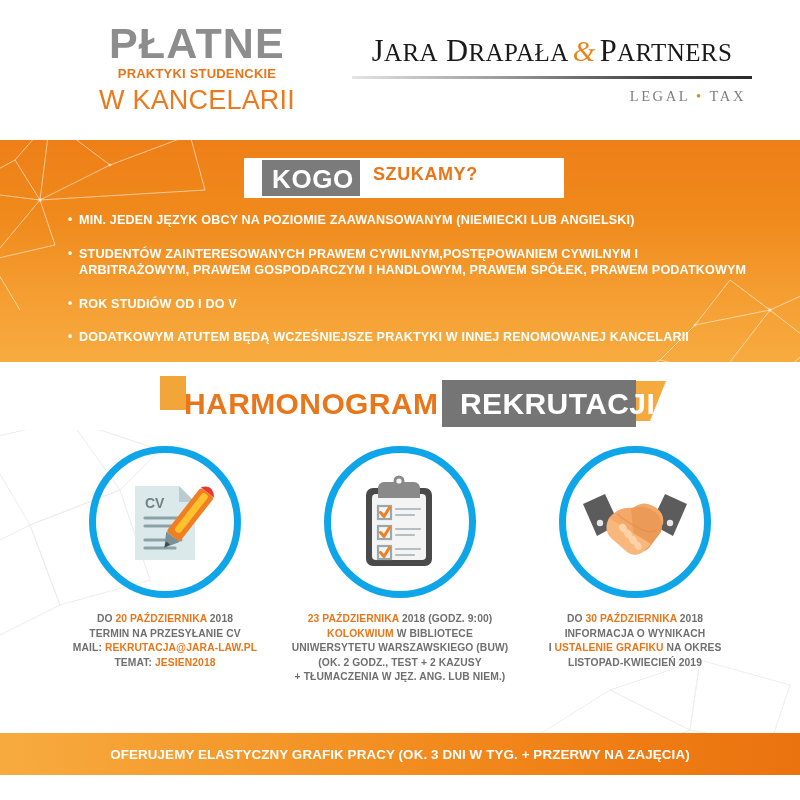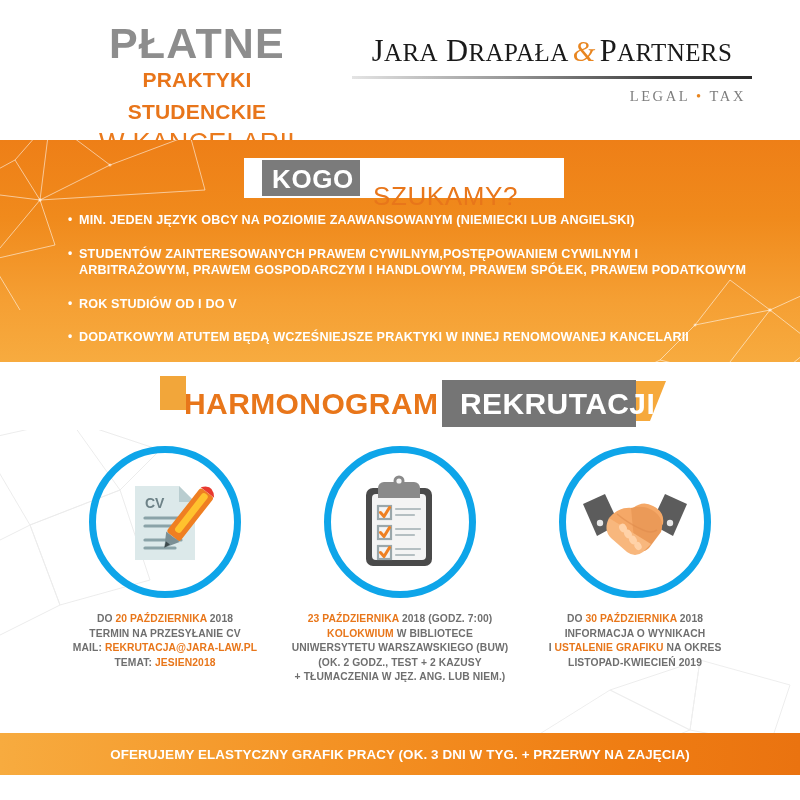--- a/index.html
+++ b/index.html
@@ -16,21 +16,21 @@
   .poly-faint{position:absolute;pointer-events:none;opacity:.55;}
 
   
   .header{position:absolute;left:0;top:0;width:800px;height:140px;background:#fff;}
   .hl{position:absolute;left:72px;top:22px;width:250px;text-align:center;}
   .hl .l1{
     font-size:43px;font-weight:bold;color:#8d8d8d;line-height:.98;
     letter-spacing:1.2px;
   }
   .hl .l2{
-    font-size:21px;font-weight:bold;color:#e8751a;line-height:1.5;
+    font-size:13px;font-weight:bold;color:#e8751a;line-height:1.5;
     letter-spacing:.2px;
   }
   .hl .l3{
     font-size:27px;font-weight:normal;color:#ea7a1d;line-height:1.25;
     letter-spacing:.2px;
   }
 
   .logo{position:absolute;left:352px;top:34px;width:400px;}
   .logo .name{
     font-family:"Liberation Serif", serif;
@@ -66,22 +66,22 @@
     position:absolute;left:244px;top:0;width:320px;height:40px;background:#fff;
   }
   .kogo-gray{
     position:absolute;left:262px;top:2px;width:98px;height:36px;background:#7b7b7b;
   }
   .kogo-txt{
     position:absolute;left:272px;top:6px;
     font-size:26px;font-weight:bold;color:#fff;letter-spacing:.6px;
   }
   .szuk-txt{
-    position:absolute;left:373px;top:23px;
-    font-size:26px;font-weight:normal;color:#e8761a;letter-spacing:.6px;
+    position:absolute;left:373px;top:6px;
+    font-size:18px;font-weight:bold;color:#e8761a;letter-spacing:.6px;
   }
 
   .bullets{position:absolute;left:68px;top:72px;width:680px;}
   .bullet{
     position:relative;color:#fff;font-size:12.6px;font-weight:bold;
     line-height:16.5px;letter-spacing:.15px;padding-left:11px;margin-bottom:14px;
   }
   .bullet:before{
     content:"•";position:absolute;left:0;top:-1px;font-size:12px;color:#fff;
   }
@@ -288,21 +288,21 @@
           </g>
           <g>
             <rect x="32" y="78" width="13" height="13" fill="none" stroke="#9aa7ab" stroke-width="2.2"></rect>
             <path d="M34.5 84.5 L38 88.5 L43.5 79.5" fill="none" stroke="#ef8022" stroke-width="3" stroke-linecap="round" stroke-linejoin="round"></path>
             <line x1="50" y1="81" x2="74" y2="81" stroke="#b5bfc2" stroke-width="2.2" stroke-linecap="round"></line>
             <line x1="50" y1="87" x2="68" y2="87" stroke="#b5bfc2" stroke-width="2.2" stroke-linecap="round"></line>
           </g>
         </svg>
       </div>
       <div class="cap">
-        <div><span class="o">23 PAŹDZIERNIKA</span><span> 2018 (GODZ. 7:00)</span></div>
+        <div><span class="o">23 PAŹDZIERNIKA</span><span> 2018 (GODZ. 9:00)</span></div>
         <div><span class="o">KOLOKWIUM</span><span> W BIBLIOTECE</span></div>
         <div><span>UNIWERSYTETU WARSZAWSKIEGO (BUW)</span></div>
         <div><span>(OK. 2 GODZ., TEST + 2 KAZUSY</span></div>
         <div><span>+ TŁUMACZENIA W JĘZ. ANG. LUB NIEM.)</span></div>
       </div>
     </div>
 
     <div class="step s3">
       <div class="ring">
         <svg width="112" height="112" viewBox="0 0 112 112">

